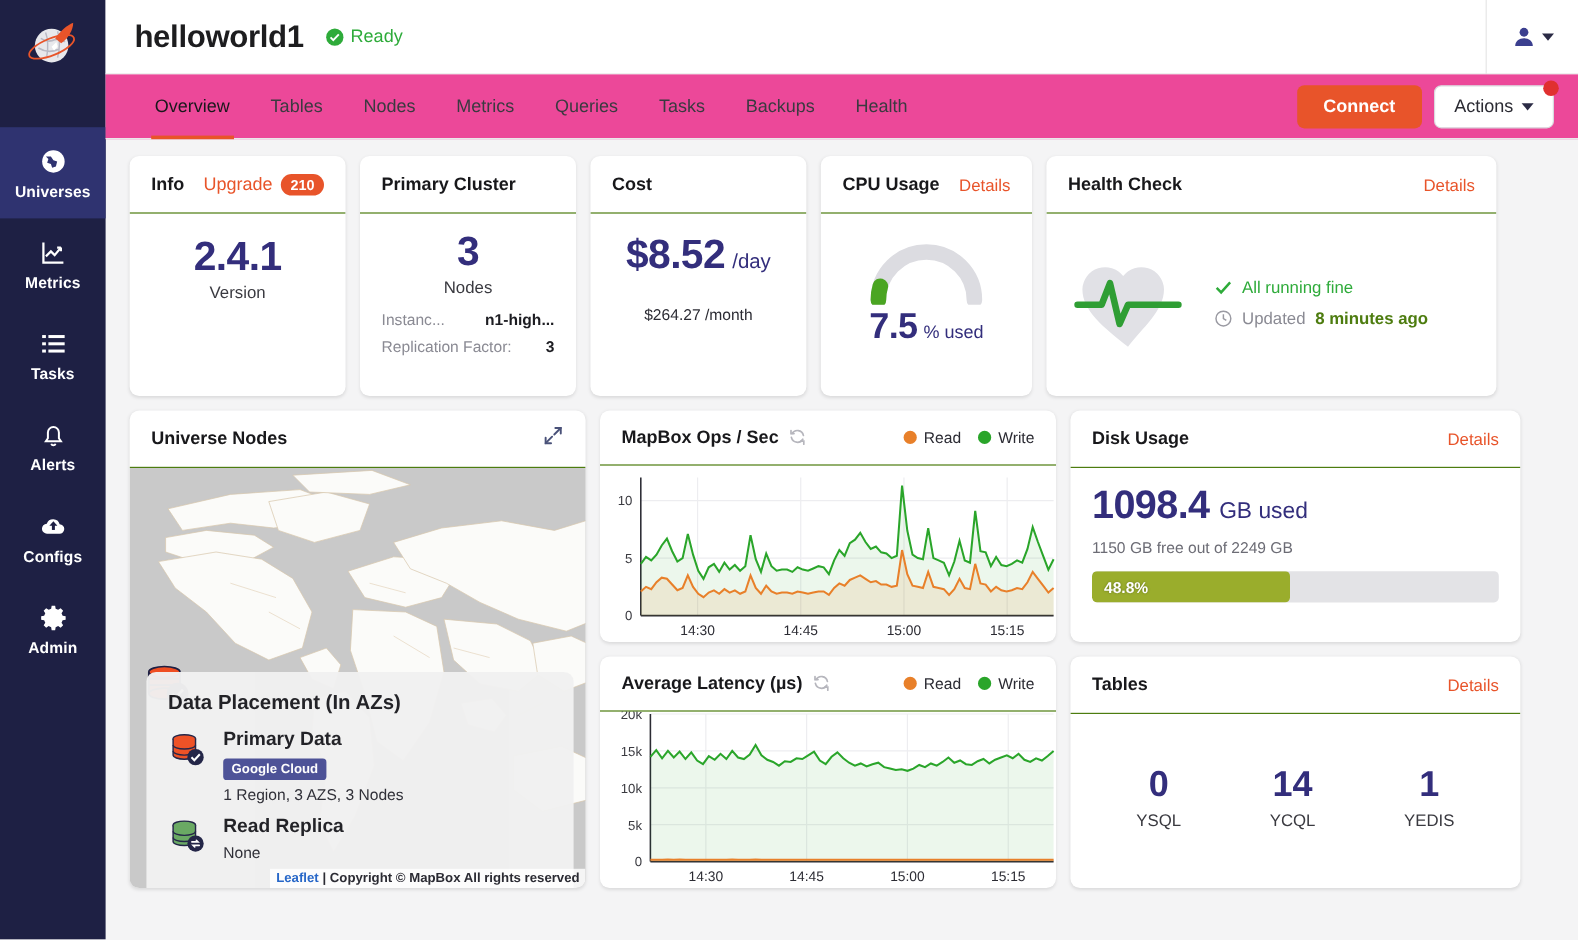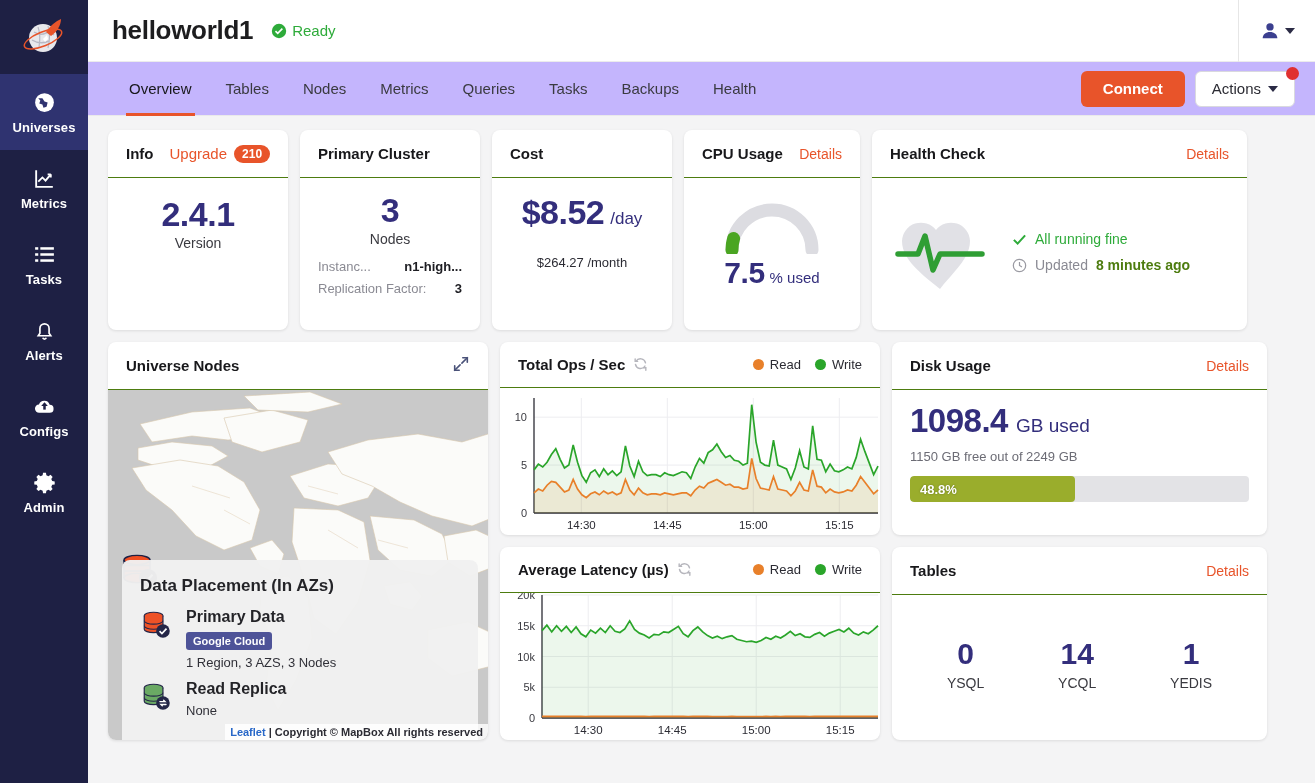--- a/index.html
+++ b/index.html
@@ -15,37 +15,37 @@
   .sidebar {
     width: 88px; height: 783px; background: #1e2044;
     flex: 0 0 88px; display: flex; flex-direction: column; align-items: center;
   }
   .logo-wrap { height: 74px; width: 100%; display:flex; align-items:center; justify-content:center; }
   .nav-item {
     width: 88px; height: 76px; display: flex; flex-direction: column;
     align-items: center; justify-content: center; gap: 4px;
     color: #ffffff; cursor: pointer; text-decoration: none;
   }
-  .nav-item.active { background: #2f3370; }
+  .nav-item.active { background: #2f3370; margin-top: 32px; }
   .nav-ico { height: 26px; display:flex; align-items:center; justify-content:center; }
   .nav-label { font-size: 13px; font-weight: 700; letter-spacing: .1px; }
 
   
   .main { flex: 1 1 auto; height: 783px; display: flex; flex-direction: column; min-width:0; }
   .topbar { background: #ffffff; height: 62px; display:flex; align-items:center;
             padding: 0 20px 0 24px; border-bottom: 1px solid #ececec; position: relative; }
   .universe-title { font-size: 26px; font-weight: 700; color: #1d1d1f; letter-spacing: -0.3px; }
   .ready-wrap { display:flex; align-items:center; gap:5px; margin-left:18px; }
   .ready-text { color: #2eab3a; font-size: 15px; }
   .topbar-right { margin-left:auto; display:flex; align-items:center; gap:4px;
                   border-left:1px solid #e6e6e6; padding-left:20px; height:62px; }
   .caret-down { width:0;height:0;border-left:5px solid transparent;border-right:5px solid transparent;
                 border-top:6px solid #2b2b45; }
 
-  .tabsbar { background:#c4b5fd; height: 54px; display:flex; align-items:center;
+  .tabsbar { background:#ec4899; height: 54px; display:flex; align-items:center;
              padding: 0 20px 0 24px; border-bottom: 1px solid #e9e9ea; position:relative;gap:12px; }
   .tabs { display:flex; align-items:flex-end; height:54px; }
   .tab { font-size: 15px; color:#3a3a40; padding: 0 17px; height:54px; display:flex;
          align-items:center; cursor:pointer; position:relative; white-space:nowrap; }
   .tab.active { color:#18181b; }
   .tab.active:after { content:''; position:absolute; left:14px; right:14px; bottom:0;
                       height:3px; background:#e8542a; }
   .tab-actions { margin-left:auto; display:flex; align-items:center; gap:10px; }
   .btn-connect { background:#e8542a; color:#fff; border:none; border-radius:6px;
                  font-size:15px; font-weight:700; padding:0 22px; height:36px; cursor:pointer;
@@ -485,21 +485,21 @@
               <a href="#">Leaflet</a>
               <span>| Copyright © MapBox All rights reserved</span>
             </div>
           </div>
         </section>
 
         <div class="col-mid">
 
           <section class="card c-chart">
             <div class="card-head chart-head">
-              <span class="card-title">Total Ops / Sec</span>
+              <span class="card-title">MapBox Ops / Sec</span>
               <span class="refresh-ico">
                 <svg width="15" height="15" viewBox="0 0 18 18" stroke="#b6b6bd" stroke-width="1.7" fill="none" stroke-linecap="round">
                   <path d="M15 7A6.2 6.2 0 003.6 5.2"></path>
                     <path d="M3 9a6.2 6.2 0 0011.4 1.8"></path>
                   <path d="M2.6 2.2v3h3"></path>
                     <path d="M15.4 15.8v-3h-3"></path>
                 </svg>
               </span>
               <div class="legend">
                 <span class="lg">

